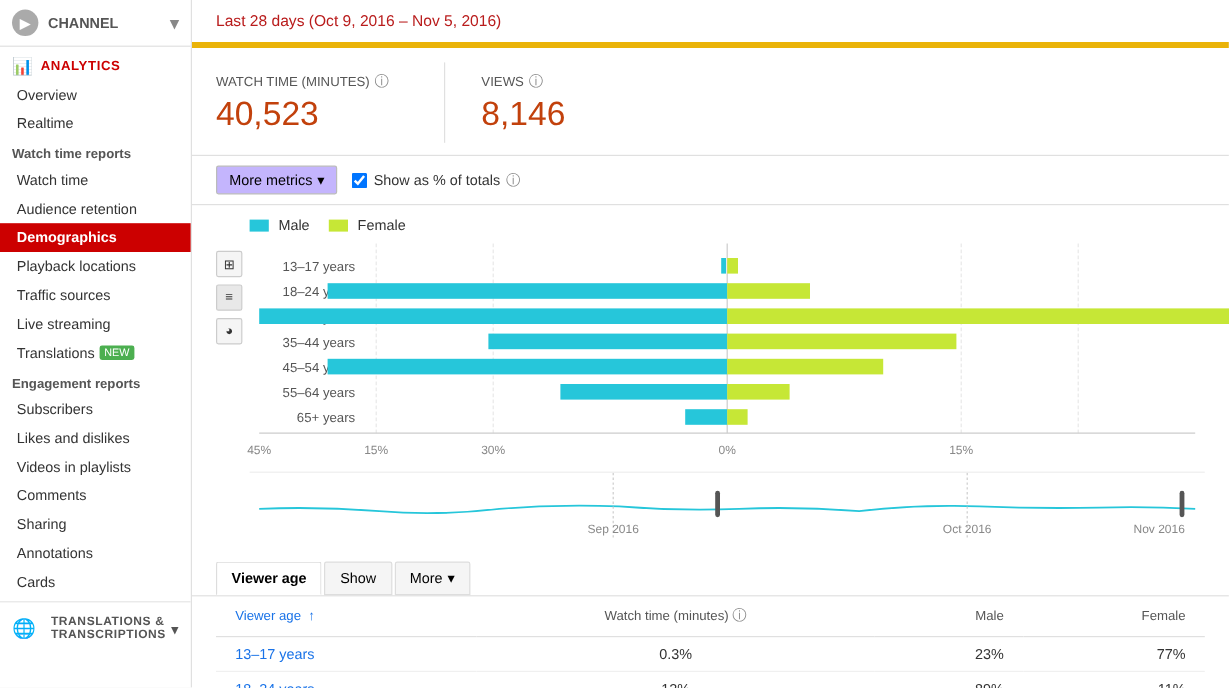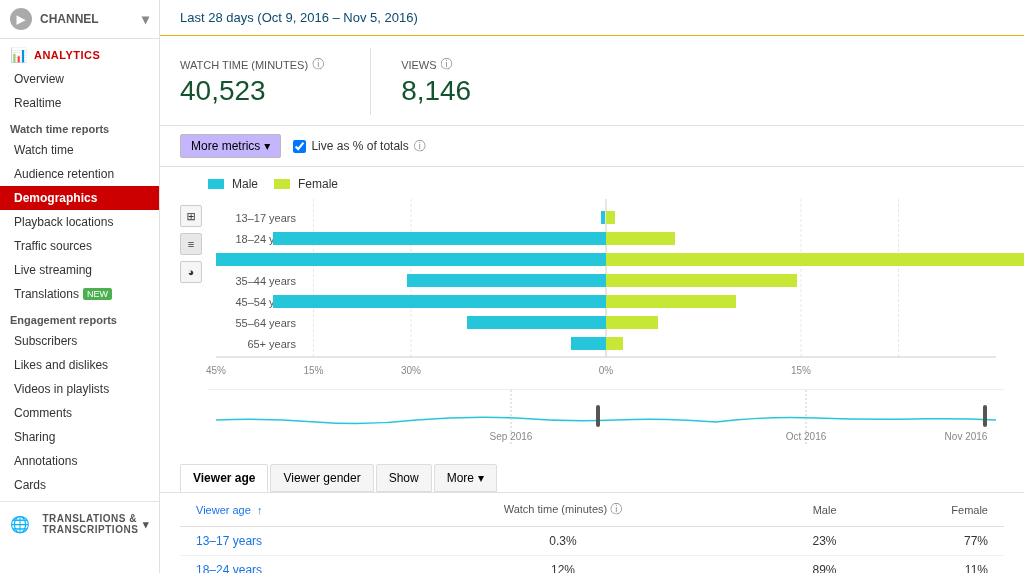--- a/index.html
+++ b/index.html
@@ -43,26 +43,26 @@
     .sidebar-divider { border: none; border-top: 1px solid #e5e5e5; margin: 4px 0; }
     .sidebar-section-row {
       display: flex; align-items: center; justify-content: space-between; padding: 7px 10px; font-size: 11px; font-weight: bold; color: #555; letter-spacing: 0.5px; cursor: pointer;
     }
     .sidebar-section-row .icon { font-size: 16px; margin-right: 6px; }
     .badge-new { background: #4CAF50; color: #fff; font-size: 9px; padding: 1px 4px; border-radius: 2px; margin-left: 4px; }
 
     
     #main { flex: 1; overflow-y: auto; background: #fff; }
 
-    .main-header { padding: 10px 20px; border-bottom: 1px solid #eab308; font-size: 13px; color: #0c4a6e; }
+    .main-header { padding: 10px 20px; border-bottom: 5px solid #eab308; font-size: 13px; color: #b91c1c; }
 
     .metrics-row { display: flex; padding: 12px 20px 10px; gap: 20px; border-bottom: 1px solid #e0e0e0; }
     .metric-box { padding: 8px 16px 8px 0; }
     .metric-label { font-size: 11px; color: #555; display: flex; align-items: center; gap: 4px; }
-    .metric-value { font-size: 28px; font-weight: 300; color: #14532d; margin-top: 2px; }
+    .metric-value { font-size: 28px; font-weight: 300; color: #c2410c; margin-top: 2px; }
     .metric-divider { width: 1px; background: #e0e0e0; margin: 0 10px; }
 
     .toolbar { display: flex; align-items: center; padding: 8px 20px; gap: 12px; border-bottom: 1px solid #e0e0e0; }
     .btn-outline { border: 1px solid #bbb; background: #c4b5fd; padding: 4px 10px; font-size: 12px; cursor: pointer; border-radius: 2px; display: flex; align-items: center; gap: 4px; }
     .checkbox-label { display: flex; align-items: center; gap: 5px; font-size: 12px; cursor: pointer; }
     .info-icon { color: #888; font-size: 12px; cursor: pointer; }
 
     .chart-area { padding: 10px 20px; }
     .chart-legend { display: flex; align-items: center; gap: 16px; margin-bottom: 8px; font-size: 12px; }
     .legend-color { width: 16px; height: 10px; display: inline-block; margin-right: 4px; }
@@ -169,21 +169,21 @@
     </div>
   </div>
 
   <div class="toolbar">
     <button class="btn-outline">
       <span>More metrics</span>
       <span>▾</span>
     </button>
     <label class="checkbox-label">
       <input type="checkbox" checked="" style="">
-      <span>Live as % of totals</span>
+      <span>Show as % of totals</span>
       <span class="info-icon">ⓘ</span>
     </label>
   </div>
 
   <div class="chart-area">
     <div style="display:flex;gap:0;align-items:flex-start;">
 
       <div class="chart-view-icons" style="margin-right:6px;margin-top:28px;">
         <div class="chart-icon-btn" title="Table view">⊞</div>
         <div class="chart-icon-btn" title="Bar chart" style="background:#e8e8e8;">≡</div>
@@ -264,21 +264,20 @@
             <text x="590" y="50" font-size="10" fill="#888" text-anchor="middle">Oct 2016</text>
             <text x="750" y="50" font-size="10" fill="#888" text-anchor="middle">Nov 2016</text>
           </svg>
         </div>
       </div>
     </div>
   </div>
 
   <div class="tab-bar">
     <button class="tab-btn active">Viewer age</button>
-    <button class="tab-btn">Viewer gender</button>
     <button class="tab-btn">Show</button>
     <button class="tab-btn" style="display:flex;align-items:center;gap:4px;">
       <span>More</span>
       <span>▾</span>
     </button>
   </div>
 
   <div style="padding: 0 20px;">
     <table class="data-table">
       <thead>

